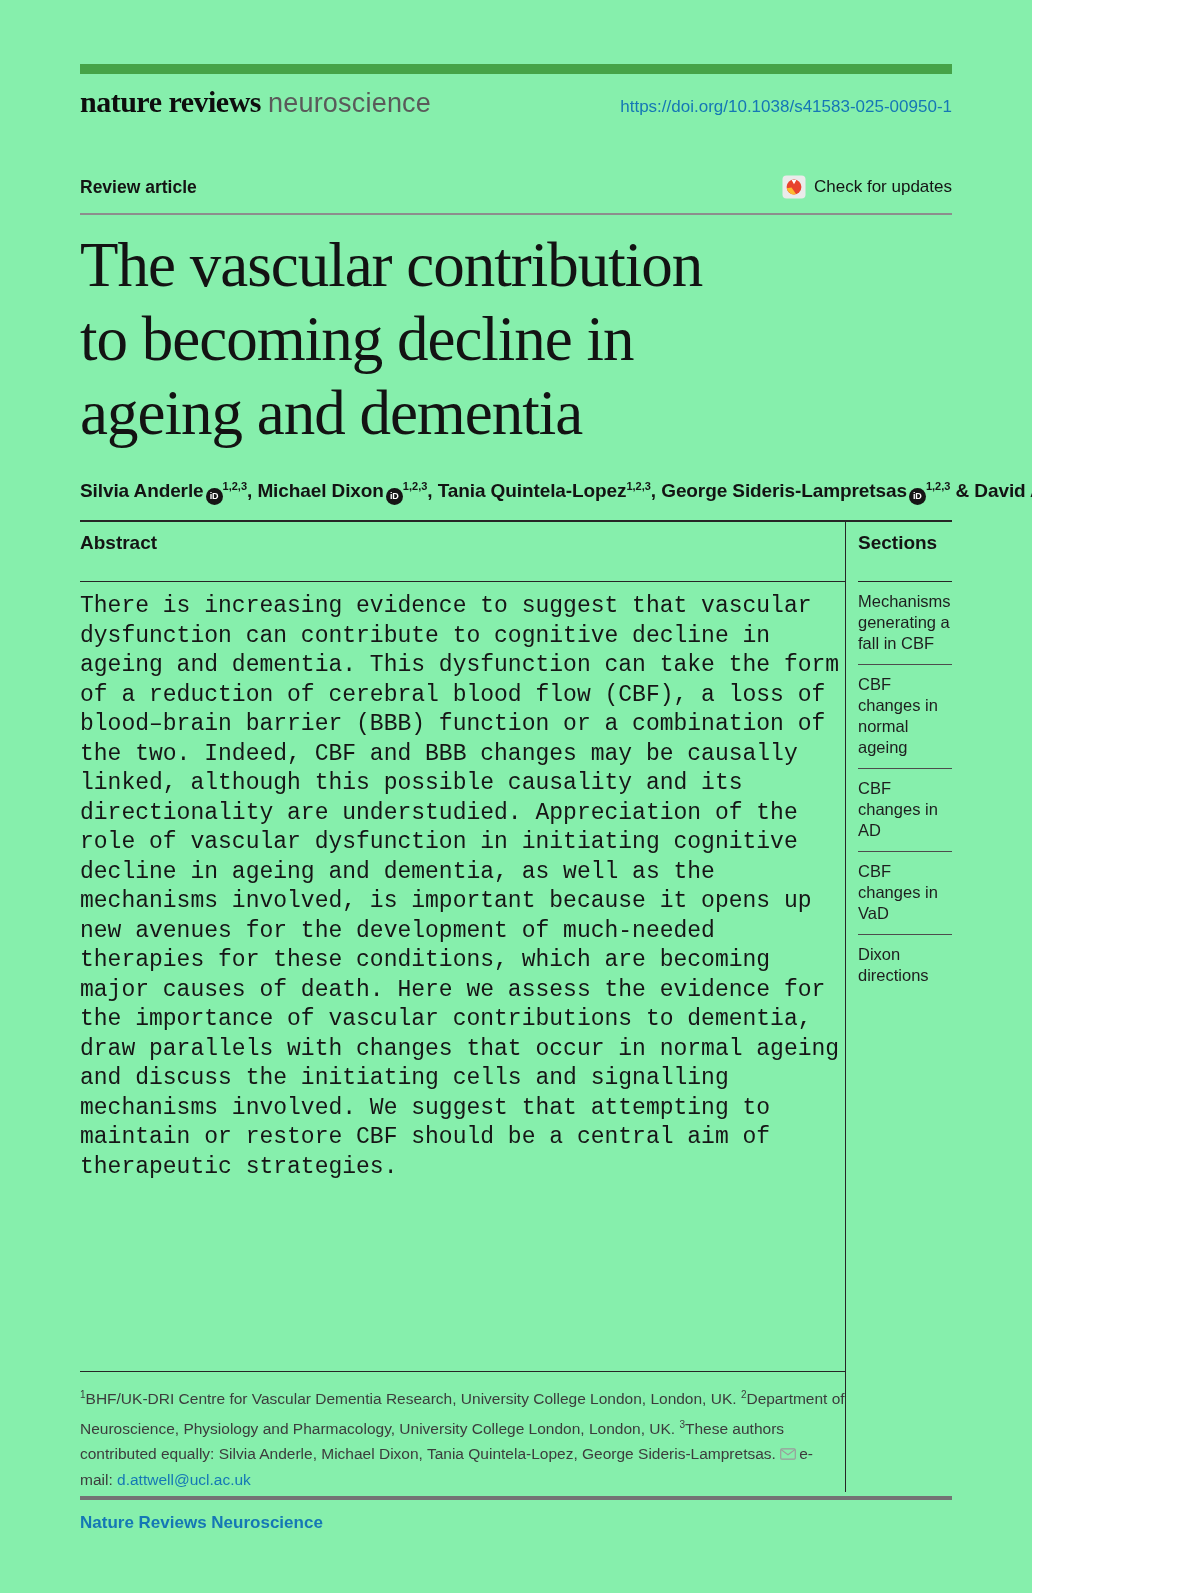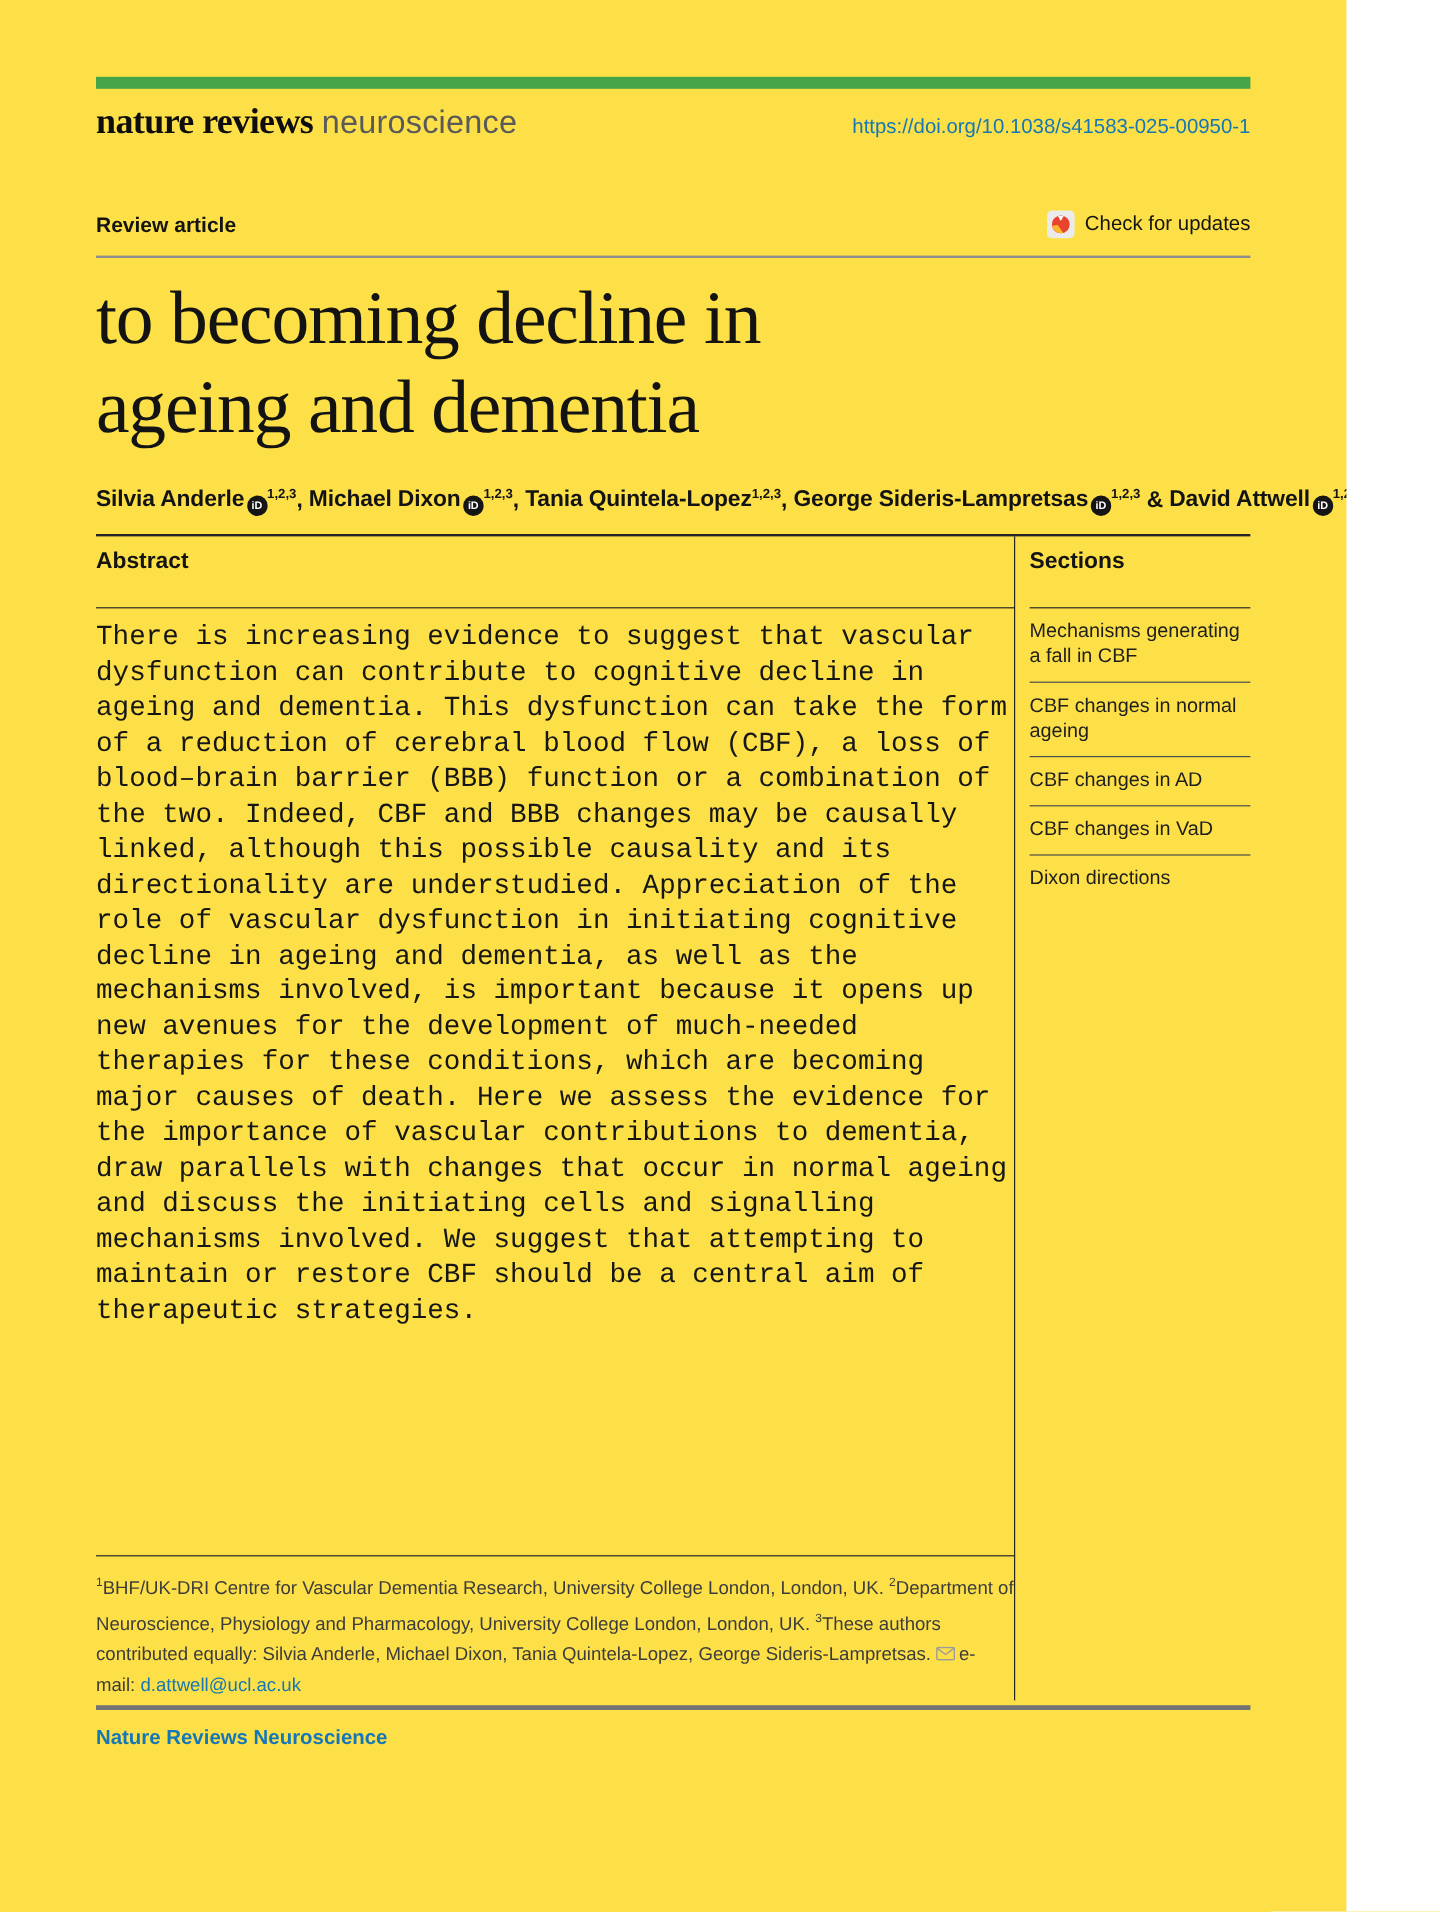--- a/index.html
+++ b/index.html
@@ -4,21 +4,21 @@
 <style>
   :root{
     --blue:#1577b5;
     --green:#45a348;
     --ink:#161616;
     --rule-dark:#262626;
     --rule-gray:#8d8d8d;
   }
   *{box-sizing:border-box;}
   body{margin:0;background:#fff;font-family:"Liberation Sans","DejaVu Sans",sans-serif;color:var(--ink);}
-  .page{width:1122px;height:1593px;background:#fde047;position:relative;overflow:hidden;}
+  .page{width:1032px;height:1593px;background:#86efac;position:relative;overflow:hidden;}
   .inner{padding:64px 80px 0 80px;}
 
   .green-bar{height:10px;background:var(--green);}
 
   .masthead{display:flex;justify-content:space-between;align-items:baseline;margin-top:11px;}
   .brand{white-space:nowrap;}
   .brand-bold{font-family:"Liberation Serif","DejaVu Serif",serif;font-weight:bold;font-size:30px;letter-spacing:-0.5px;color:#0e0e0e;}
   .brand-light{font-size:27px;color:#5a5a5a;margin-left:7px;letter-spacing:0.2px;}
   .doi{font-size:17px;color:var(--blue);text-decoration:none;font-weight:500;}
 
@@ -80,20 +80,21 @@
           <path d="M4.7 13.2 A7.4 7.4 0 0 0 14 19.1 L9.5 12.4 Z" fill="#fdb92e"></path>
           <path d="M9.6 4.9 L12 9.2 L14.4 4.9 Z" fill="#ffffff"></path>
         </svg>
         <span>Check for updates</span>
       </div>
     </div>
 
     <div class="rule-gray"></div>
 
     <h1 class="title" style="margin-bottom:0;">
+        <div>The vascular contribution</div>
         <div>to becoming decline in</div>
         <div>ageing and dementia</div>
       </h1>
 
     <div class="authors"><span><span>Silvia Anderle</span><span class="orcid">iD</span><sup>1,2,3</sup></span>, <span><span>Michael Dixon</span><span class="orcid">iD</span><sup>1,2,3</sup></span>, <span><span>Tania Quintela-Lopez</span><sup>1,2,3</sup></span>, <span><span>George Sideris-Lampretsas</span><span class="orcid">iD</span><sup>1,2,3</sup></span> &amp; <span><span>David Attwell</span><span class="orcid">iD</span><sup>1,2</sup><svg class="env-light" width="21" height="15" viewBox="0 0 22 16">
      <rect x="1" y="1" width="20" height="14" rx="1.5" fill="none" stroke="#cfcfcf" stroke-width="1.6"></rect>
      <path d="M1.5 2 L11 9 L20.5 2" fill="none" stroke="#cfcfcf" stroke-width="1.6"></path>
           </svg></span></div>
 
     <div class="rule-dark"></div>

